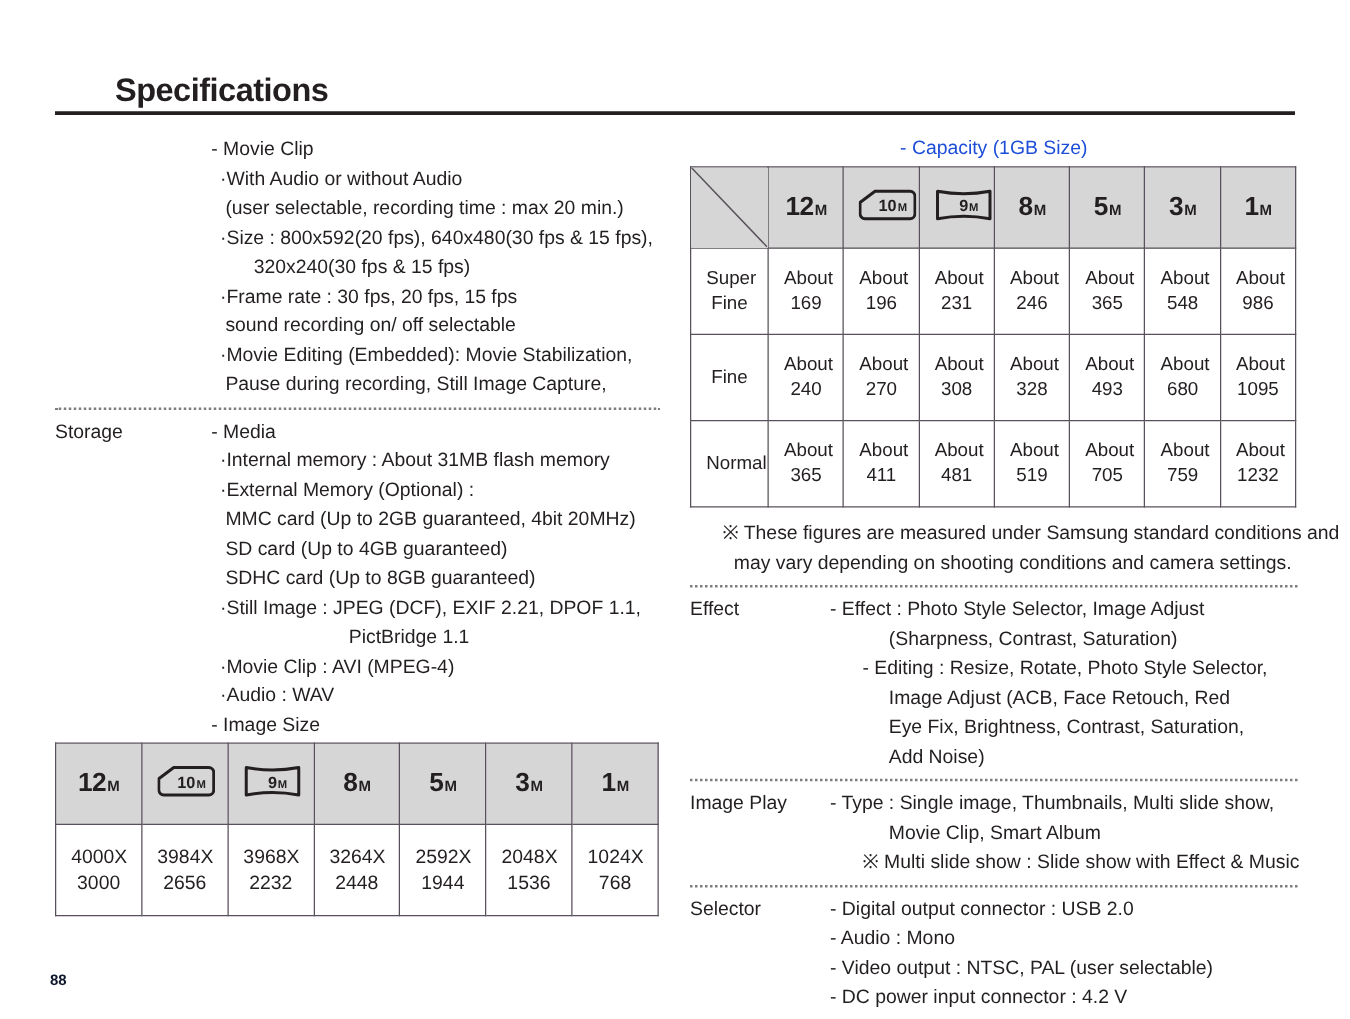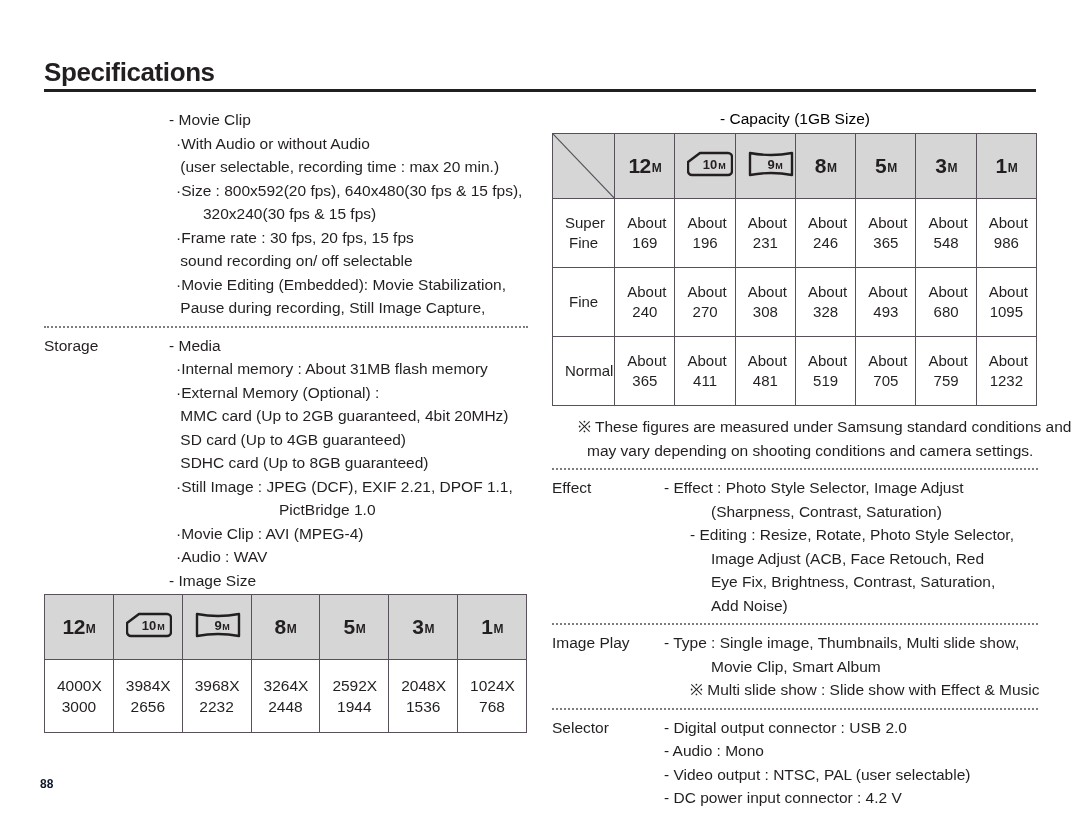--- a/index.html
+++ b/index.html
@@ -25,20 +25,21 @@
     height: 34px;
   }
   #page-title {
     font-size: 26px;
     font-weight: bold;
     letter-spacing: -0.4px;
     color: #231f20;
     line-height: 28px;
     display: inline-block;
     white-space: nowrap;
+    margin-left: 48px;
   }
   #title-rule {
     position: absolute;
     left: 0;
     right: 0;
     bottom: 0;
     height: 3px;
     background: #231f20;
   }
 
@@ -93,21 +94,21 @@
     height: 0;
     border-top: 2px dotted #7d7d7d;
     margin: 6px 0 6px 0;
   }
 
   
   .table-caption {
     font-size: 15.5px;
     line-height: 22px;
     text-align: center;
-    color: #000000;
+    color: #1d4ed8;
   }
 
   
   table.spec-table {
     border-collapse: collapse;
     table-layout: fixed;
     background: #ffffff;
   }
   table.spec-table td {
     border: 1.2px solid #58505a;
@@ -229,21 +230,21 @@
     <div class="spec-row">
       <div class="spec-label">Storage</div>
       <div class="spec-body">
           <div class="ln i2">- Media</div>
           <div class="ln i3">·Internal memory : About 31MB flash memory</div>
           <div class="ln i3">·External Memory (Optional) :</div>
           <div class="ln i3"> MMC card (Up to 2GB guaranteed, 4bit 20MHz)</div>
           <div class="ln i3"> SD card (Up to 4GB guaranteed)</div>
           <div class="ln i3"> SDHC card (Up to 8GB guaranteed)</div>
           <div class="ln i3">·Still Image : JPEG (DCF), EXIF 2.21, DPOF 1.1,</div>
-          <div class="ln i5">PictBridge 1.0</div>
+          <div class="ln i5">PictBridge 1.1</div>
           <div class="ln i3">·Movie Clip : AVI (MPEG-4)</div>
           <div class="ln i3">·Audio : WAV</div>
           <div class="ln i2">- Image Size</div>
         </div>
     </div>
   </div>
 
   <table class="spec-table" id="image-size-table">
     <tbody>
       <tr>

